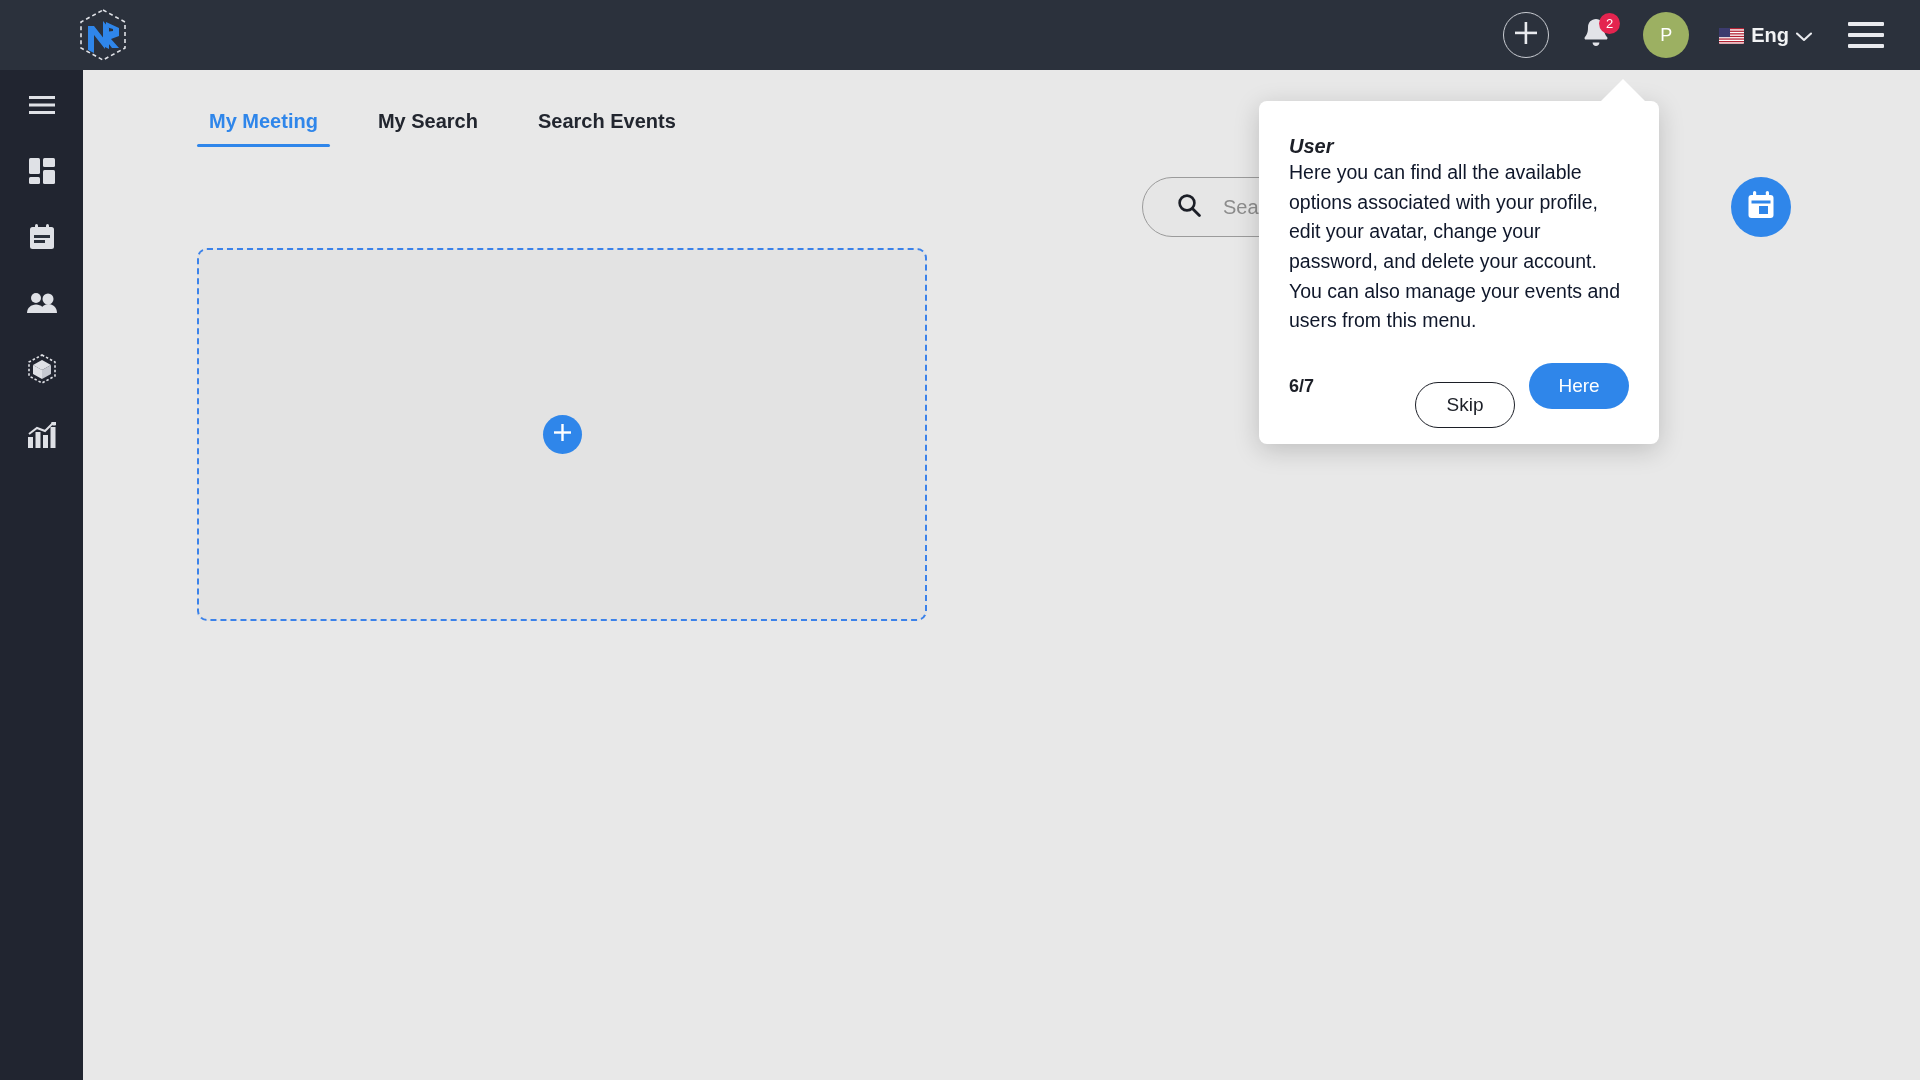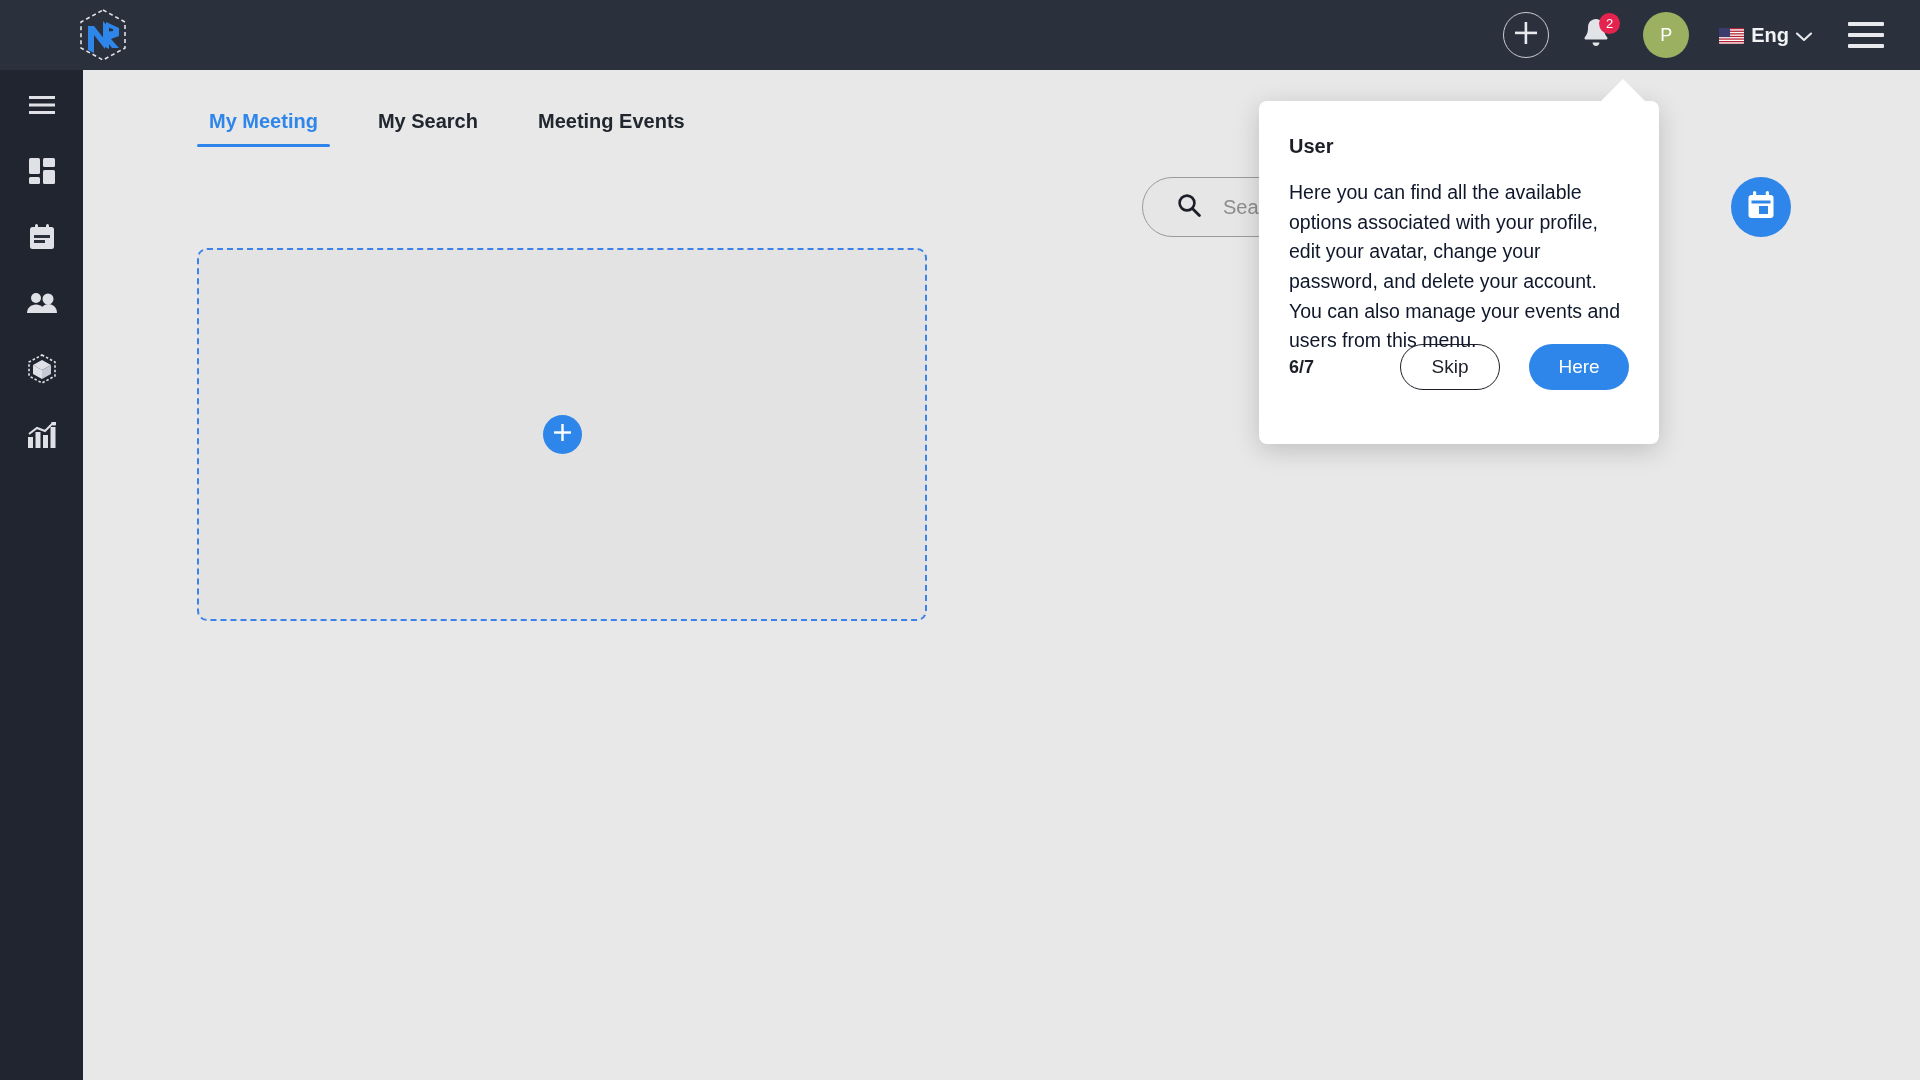--- a/index.html
+++ b/index.html
@@ -147,37 +147,38 @@
     padding: 34px 30px 0 30px;
   }
   .tour-arrow {
     position: absolute; top: -22px; left: 341px;
     width: 0; height: 0;
     border-left: 23px solid transparent;
     border-right: 23px solid transparent;
     border-bottom: 23px solid #ffffff;
   }
   .tour-title {
-    font-size: 20px; font-weight: bold; color: #1c1f27; margin-bottom: 20px;
+    font-size: 20px; font-weight: bold; color: #1c1f27;  font-style: italic;
   }
   .tour-body {
     font-size: 19.5px; line-height: 1.52; color: #0f172a;
     width: 345px;
   }
   .tour-footer {
     position: absolute; left: 30px; right: 30px; top: 243px;
-    display: flex; align-items: center; gap: 15px;
+    display: flex; align-items: center;
   }
   .tour-step { font-size: 18px; font-weight: bold; color: #1c1f27; }
   .btn-skip {
     margin-left: auto; margin-right: 14px;
     width: 100px; height: 46px; border-radius: 23px;
     border: 1.4px solid #1c1f27; background: transparent;
     font-size: 19px; color: #1c1f27; cursor: pointer;
     font-family: "Liberation Sans", sans-serif;
+    margin-top: 38px;
   }
   .btn-next {
     width: 100px; height: 46px; border-radius: 23px;
     border: none; background: #2f86ea; color: #fff;
     font-size: 19px; cursor: pointer;
     font-family: "Liberation Sans", sans-serif;
   }
 </style>
 </head>
 <body>
@@ -315,21 +316,21 @@
   <main class="content">
 
     <div class="tabs">
       <div class="tab active">
         <span>My Meeting</span>
       </div>
       <div class="tab gap-l">
         <span>My Search</span>
       </div>
       <div class="tab gap-l">
-        <span>Meeting Events</span>
+        <span>Search Events</span>
       </div>
     </div>
 
     <div class="search-box">
       <span>
         <svg width="24" height="24" viewBox="0 0 24 24">
           <circle cx="10" cy="10" r="7.4" fill="none" stroke="#1c1f27" stroke-width="2.6"></circle>
           <line x1="15.4" y1="15.4" x2="22.4" y2="22.4" stroke="#1c1f27" stroke-width="2.8" stroke-linecap="round"></line>
         </svg>
       </span>

